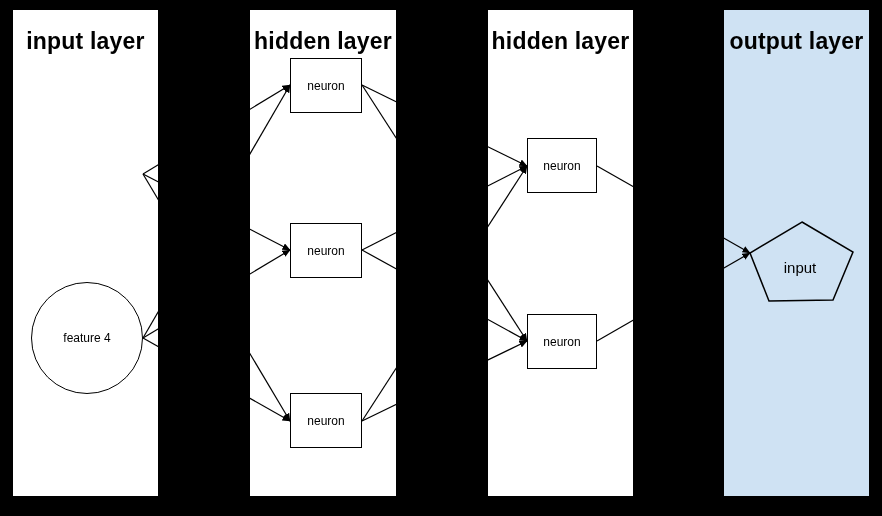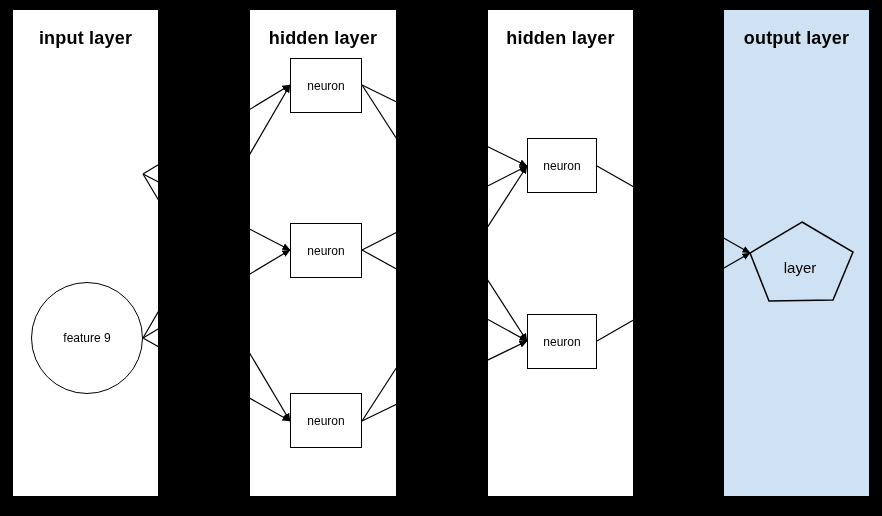--- a/index.html
+++ b/index.html
@@ -26,21 +26,21 @@
   .col-hidden1 { left: 250px; width: 146px; }
   .col-hidden2 { left: 488px; width: 145px; }
   .col-output  { left: 724px; width: 145px; }
   .layer-title {
     position: absolute;
     top: 18px;
     left: 0;
     right: 0;
     margin: 0;
     text-align: center;
-    font-size: 18px;
+    font-size: 23px;
     font-weight: bold;
     color: #000000;
     letter-spacing: 0.2px;
   }
   .node {
     position: absolute;
     display: flex;
     align-items: center;
     justify-content: center;
     box-sizing: border-box;
@@ -135,21 +135,21 @@
         <line x1="362" y1="250" x2="527" y2="166" stroke="#000000" stroke-width="1.2" marker-end="url(#arrowhead)"></line>
         <line x1="362" y1="250" x2="527" y2="341" stroke="#000000" stroke-width="1.2" marker-end="url(#arrowhead)"></line>
         <line x1="362" y1="421" x2="527" y2="166" stroke="#000000" stroke-width="1.2" marker-end="url(#arrowhead)"></line>
         <line x1="362" y1="421" x2="527" y2="341" stroke="#000000" stroke-width="1.2" marker-end="url(#arrowhead)"></line>
         <line x1="597" y1="166" x2="750" y2="253" stroke="#000000" stroke-width="1.2" marker-end="url(#arrowhead)"></line>
         <line x1="597" y1="341" x2="750" y2="253" stroke="#000000" stroke-width="1.2" marker-end="url(#arrowhead)"></line>
       </g>
   </svg>
 
   <div class="node node-circle" id="n-feature-2">
-    <span>feature 9</span>
+    <span>feature 4</span>
   </div>
 
   <div class="node node-rect" id="n-h1-1">
     <span>neuron</span>
   </div>
   <div class="node node-rect" id="n-h1-2">
     <span>neuron</span>
   </div>
   <div class="node node-rect" id="n-h1-3">
     <span>neuron</span>
@@ -158,15 +158,15 @@
   <div class="node node-rect" id="n-h2-1">
     <span>neuron</span>
   </div>
   <div class="node node-rect" id="n-h2-2">
     <span>neuron</span>
   </div>
 
   <svg class="pentagon-svg" width="115" height="90">
     <polygon points="57,5 108,35 88,83 24,84 5,36" fill="none" stroke="#000000" stroke-width="1.5"></polygon>
   </svg>
-  <div class="output-label">layer</div>
+  <div class="output-label">input</div>
 
 </div>
 
 </body></html>

